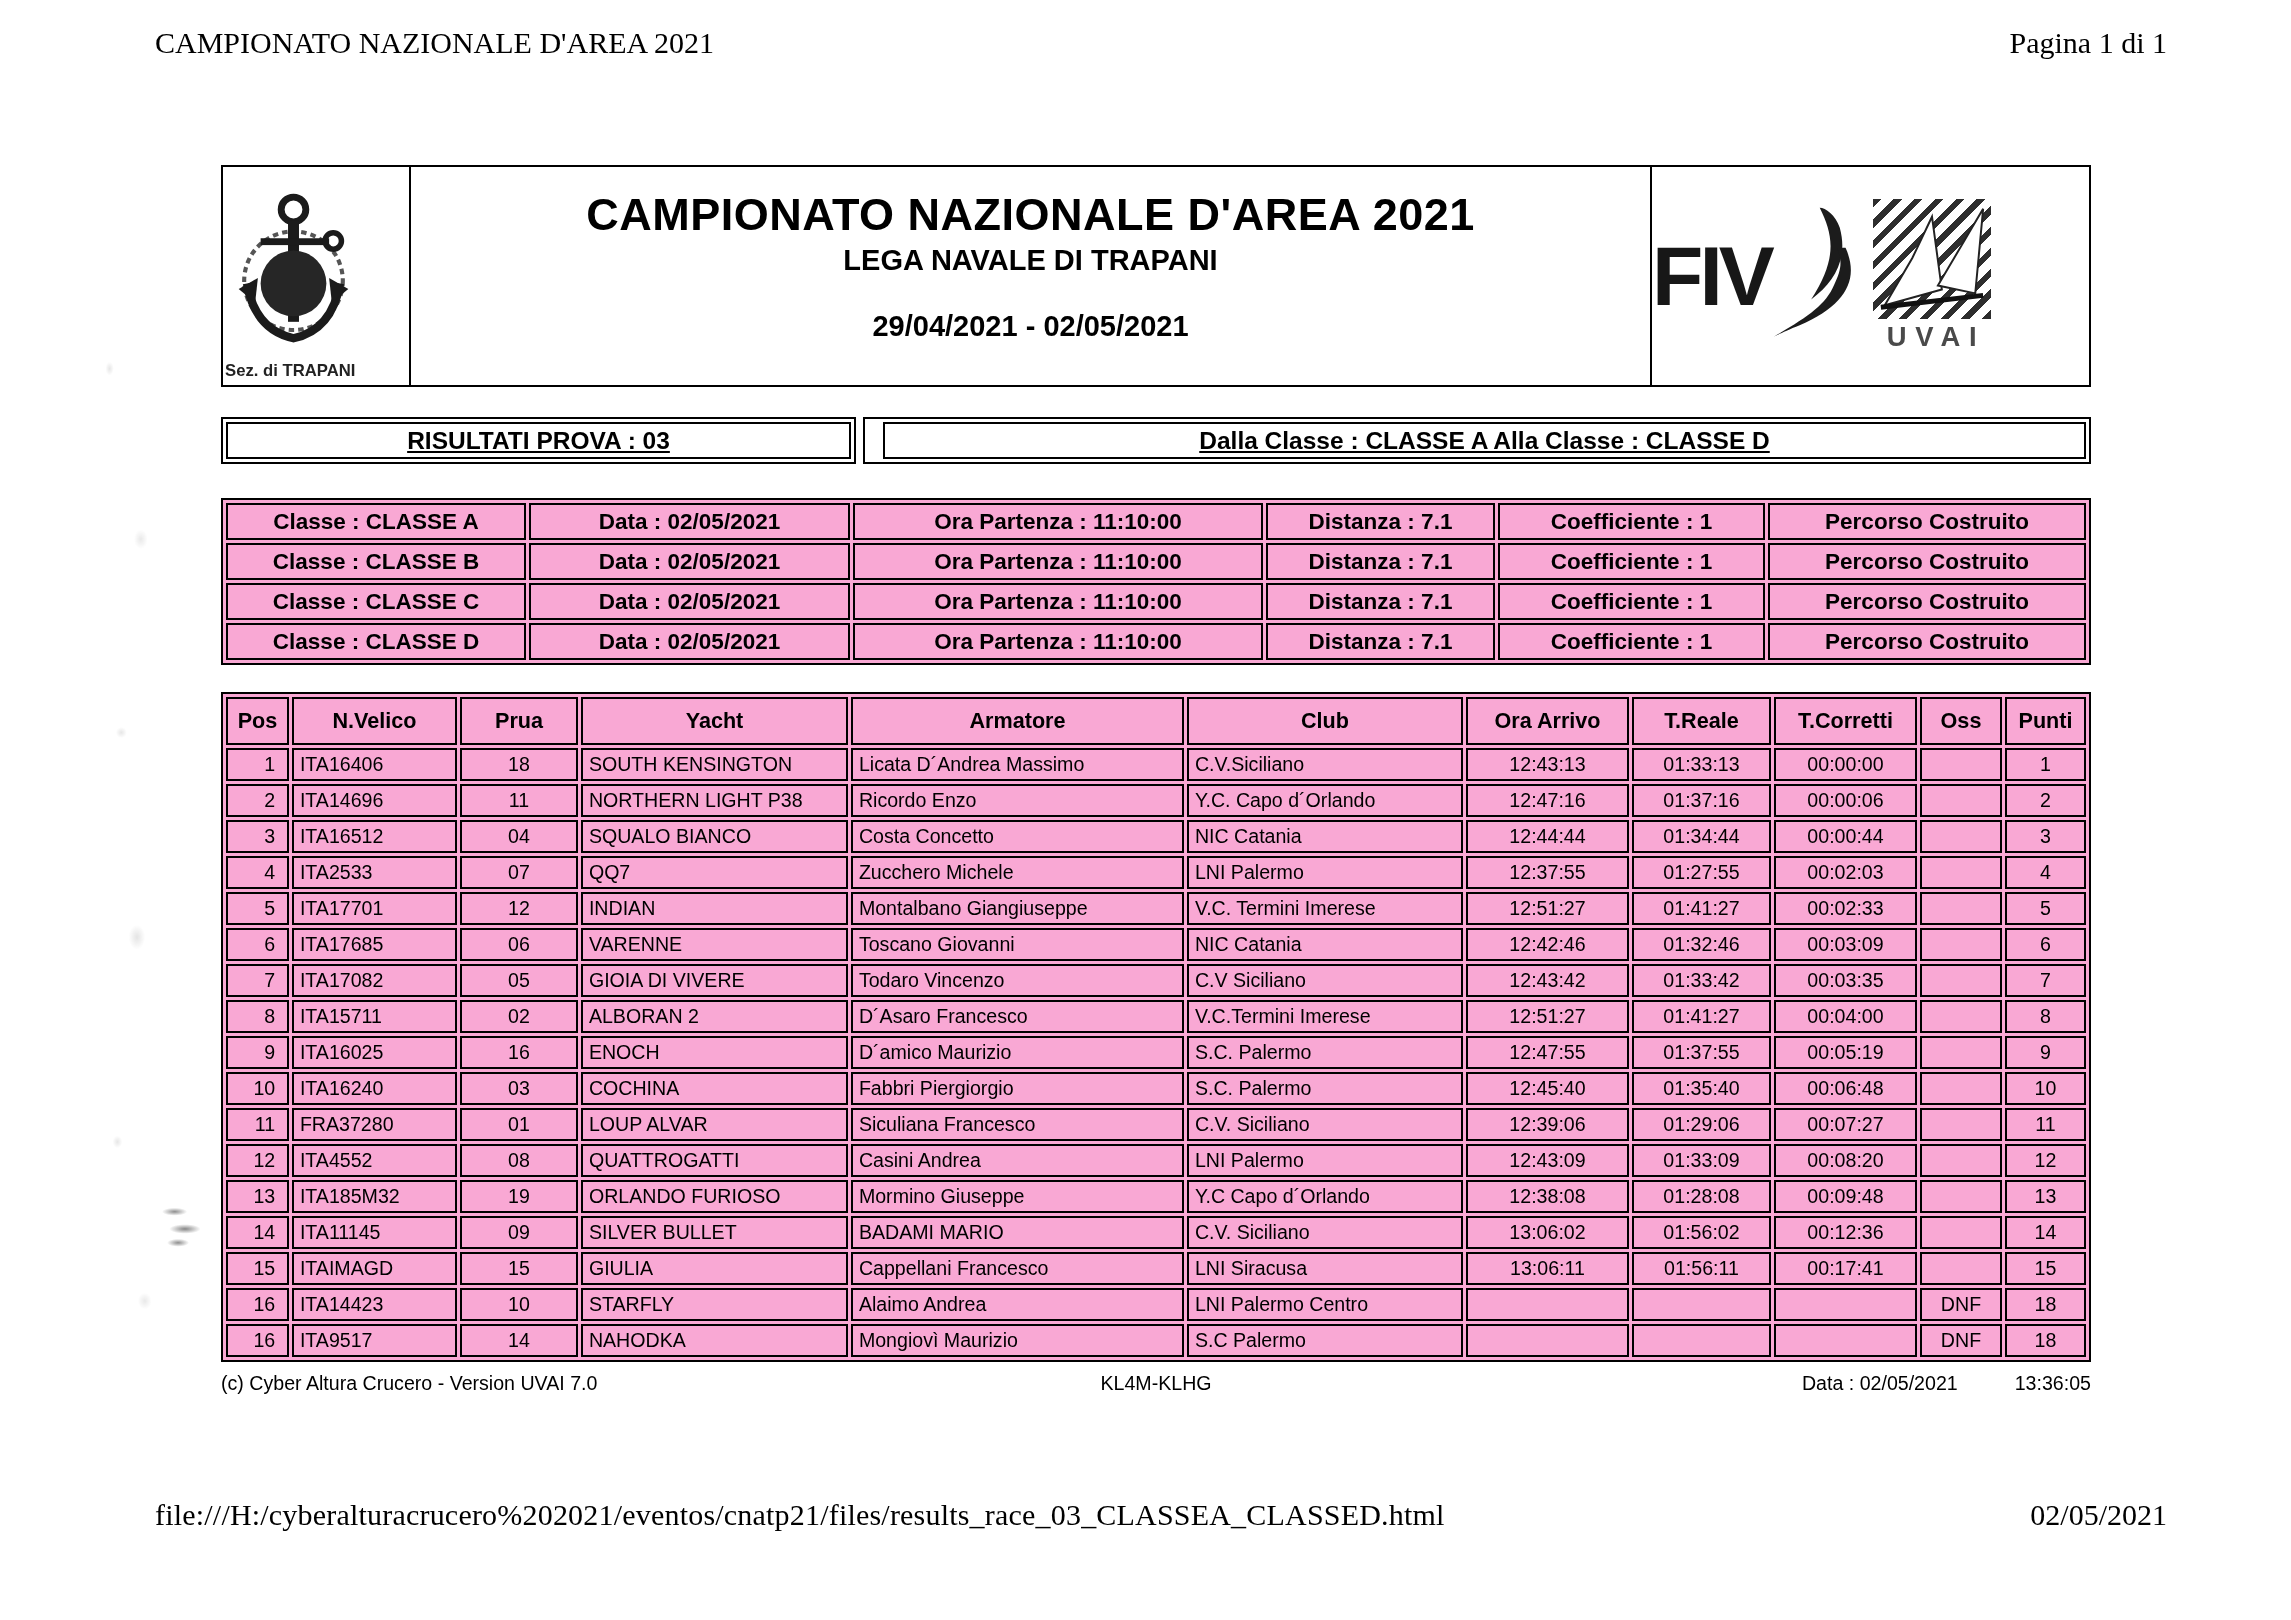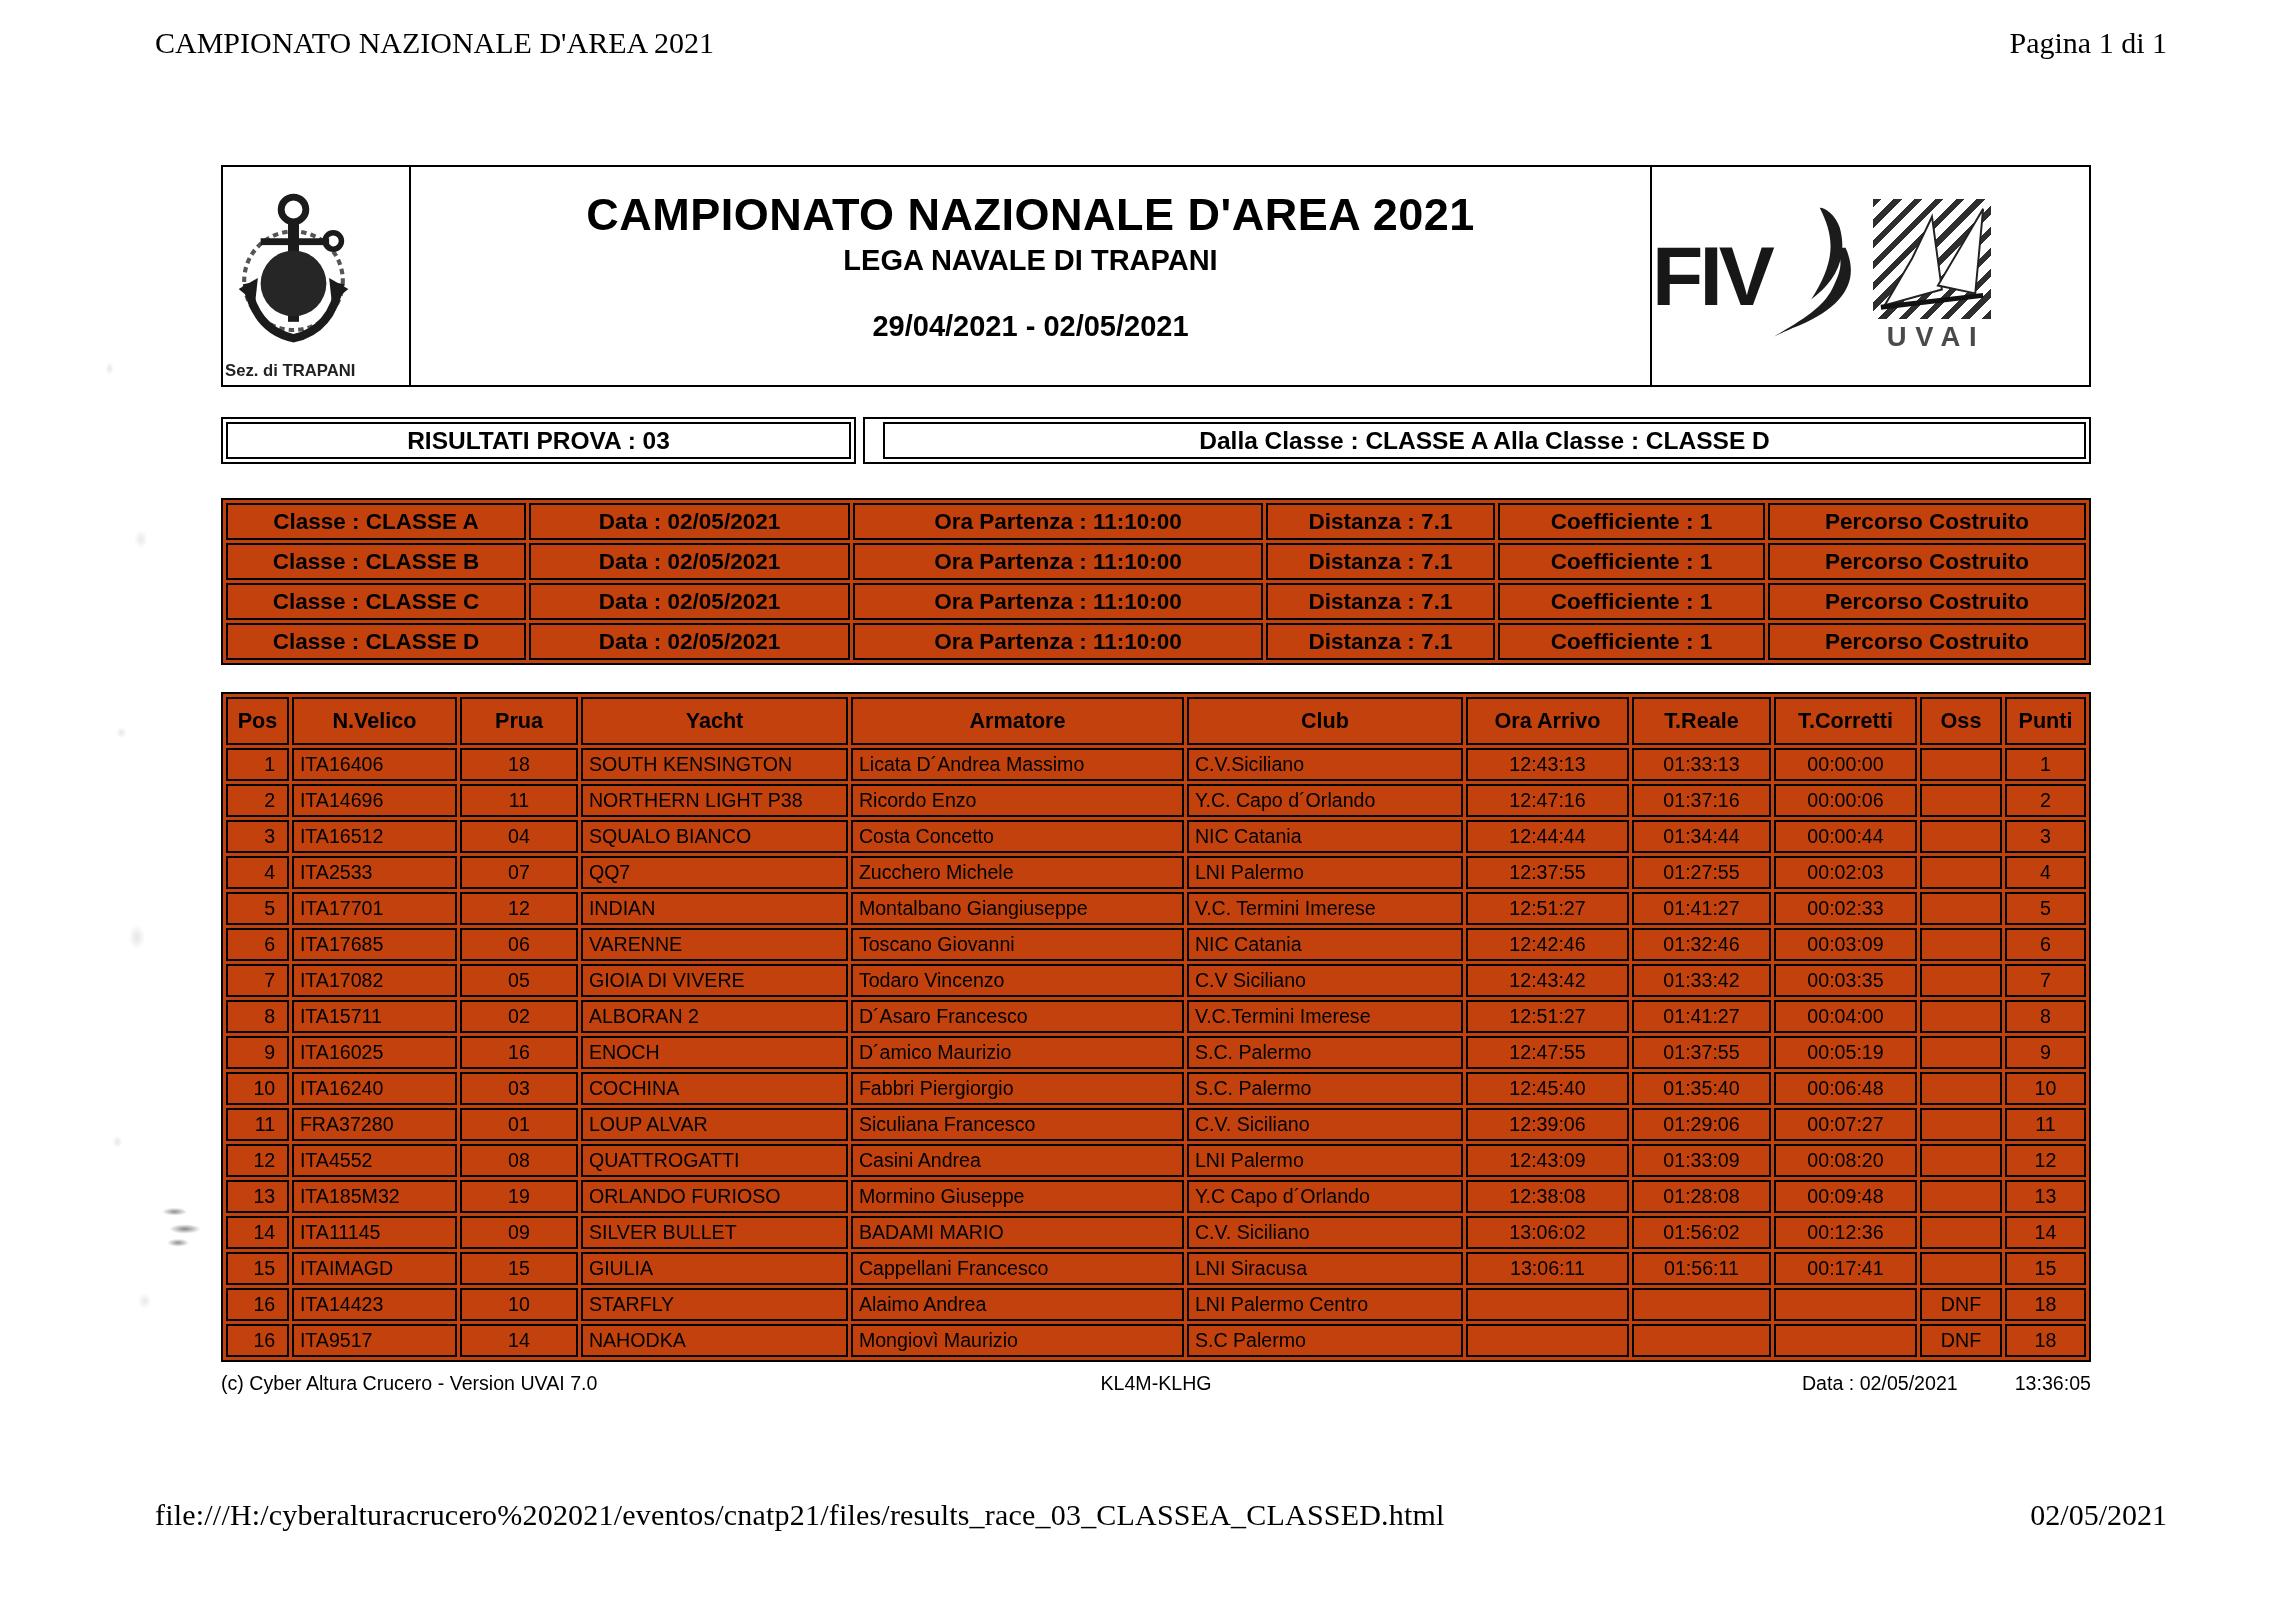--- a/index.html
+++ b/index.html
@@ -56,27 +56,27 @@
     background:repeating-linear-gradient(135deg,#2e2e2e 0 5.9px,#fff 5.9px 14.7px); }
   .uvai-box svg { position:absolute; left:0; top:0; }
   .uvai-text { font-size:27.4px; font-weight:bold; color:#4a4a4a; letter-spacing:8.8px;
                margin-top:2px; margin-right:-8.8px; }
 
   
   .banner-row { margin-top:30px; display:flex; gap:6.9px; height:47px; }
   .banner-cell { border:2px solid #000; padding:2.9px; flex-shrink:0; }
   .banner-cell-inner { border:2px solid #000; height:100%; display:flex;
                        align-items:center; justify-content:center;
-                       font-size:24.5px; font-weight:bold; }
+                       font-size:24.5px; font-weight:bold;text-decoration:underline; }
   .banner-left  { width:635px; }
   .banner-right { flex:1;padding-left:18px; }
 
   
   table { border-collapse:separate; border-spacing:3.9px 3.9px; width:100%;
-          table-layout:fixed; border:2.9px solid #000; background:#c2410c; }
+          table-layout:fixed; border:2.9px solid #000; background:#f9a8d4; }
   td, th { border:2px solid #000; overflow:hidden; white-space:nowrap; }
 
   .class-table { margin-top:34px; }
   .class-table td { height:37px; text-align:center; font-size:22.5px; font-weight:bold; }
 
   .results-table { margin-top:27.4px; }
   .results-table th { height:48px; font-size:21.6px; font-weight:bold; text-align:center; }
   .results-table td { height:33px; font-size:19.6px; padding:0 5.9px; }
   .results-table td.rc0 { text-align:right; padding-right:11.8px; }
   .results-table td.rc1, .results-table td.rc3,

